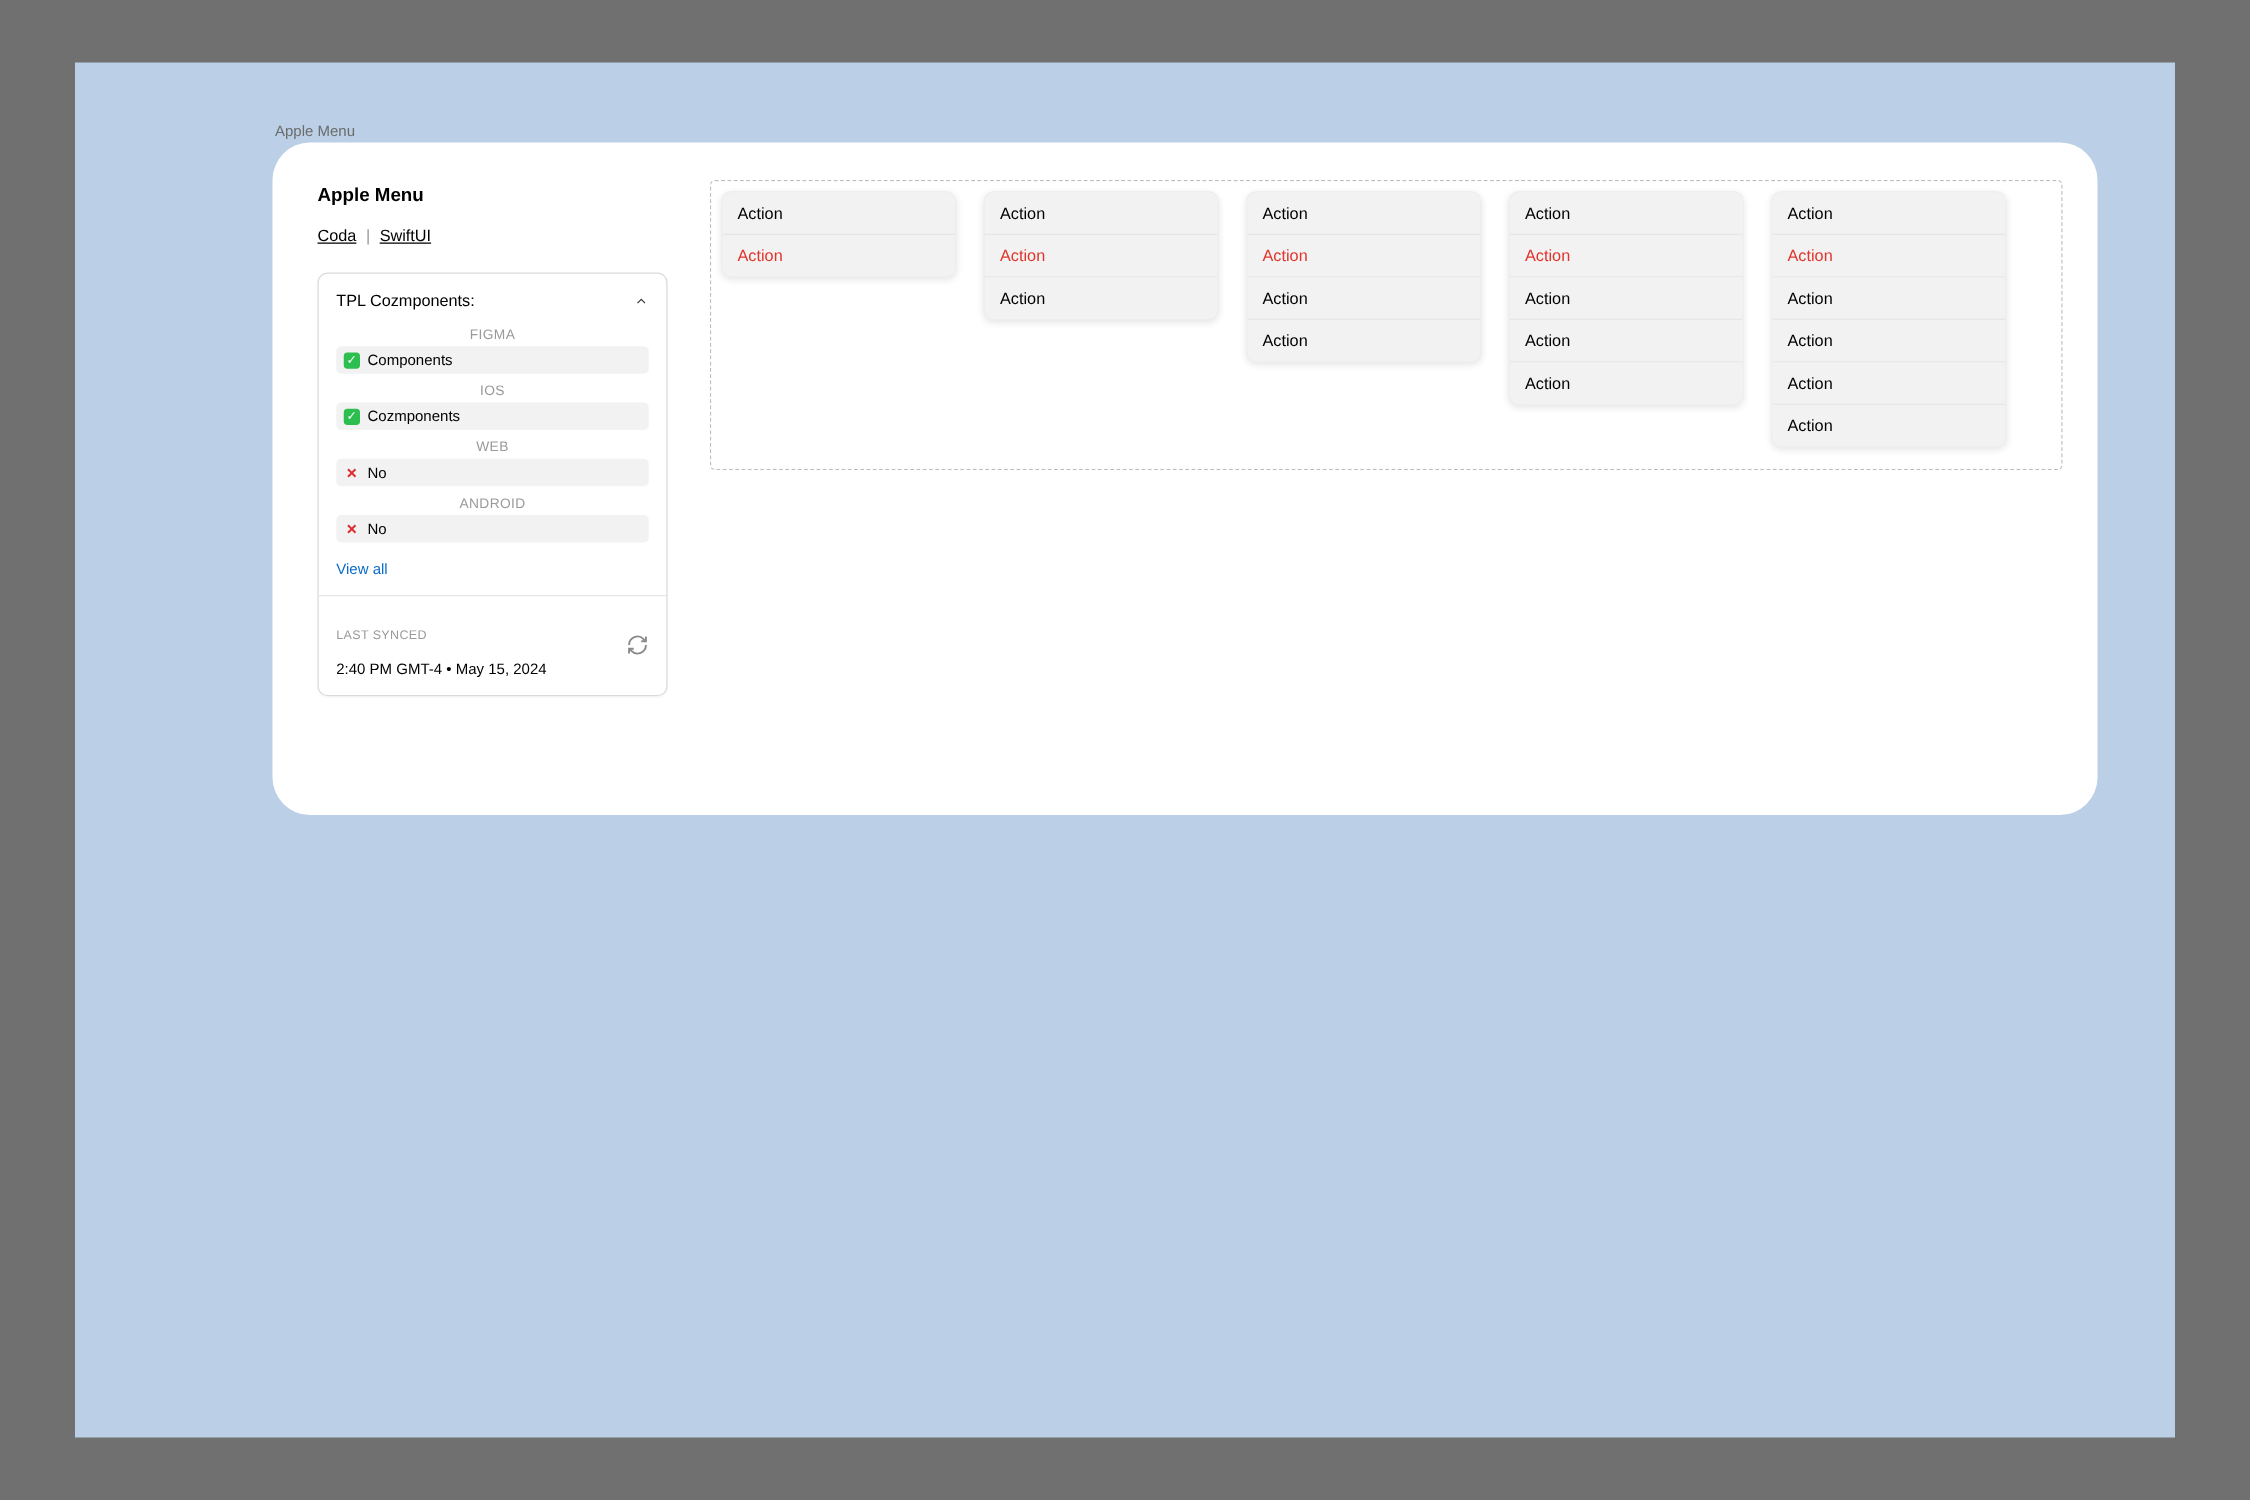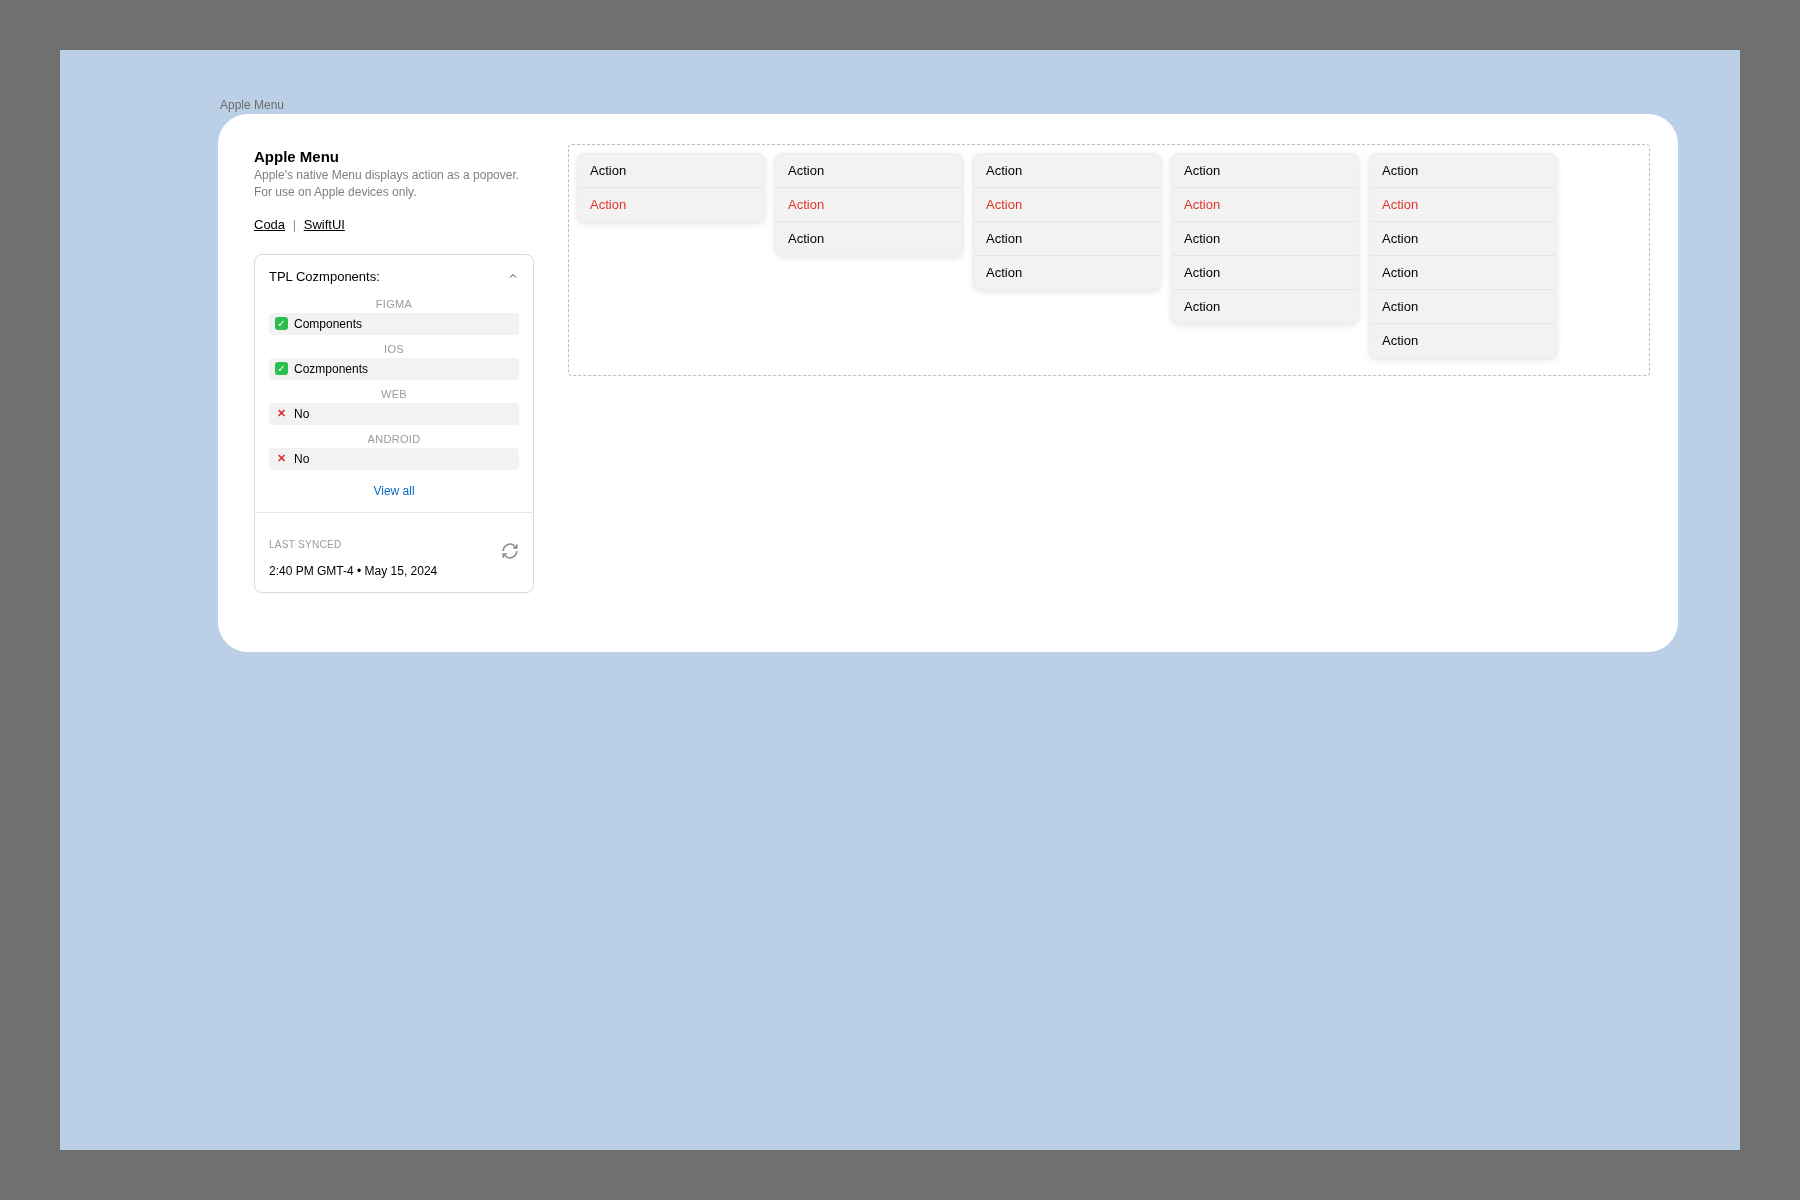--- a/index.html
+++ b/index.html
@@ -14,45 +14,44 @@
   .lk{color:#000;text-decoration:underline;cursor:pointer;margin-top:37px;}
   .pipe{color:#979797;margin:0 4px;}
   .card{margin-top:22px;width:278px;border:0.6px solid #DBDBDB;border-radius:8px;box-shadow:0 1px 2px rgba(0,0,0,0.03);background:#fff;}
   .card-head{display:flex;align-items:center;justify-content:space-between;padding:14px 14px 0 14px;font-size:13px;font-weight:400;}
   .card-body{padding:6px 14px 6px 14px;}
   .grp-h{font-size:11px;color:#9A9A9A;margin:8px 0 3px;letter-spacing:.3px;text-align:center;}
   .row{background:#F2F2F2;border-radius:4px;padding:4px 6px;display:flex;align-items:center;gap:6px;font-size:12px;}
   .chip{width:13px;height:13px;border-radius:3px;display:inline-flex;align-items:center;justify-content:center;font-size:10px;color:#fff;}
   .chip.ok{background:#2CBE4E;}
   .chip.no{background:transparent;color:#E02C2C;font-weight:700;font-size:11px;}
-  .viewall{text-align:center;padding:8px 14px 14px;font-size:12px;}
+  .viewall{text-align:left;padding:8px 14px 14px;font-size:12px;}
   .viewall a{color:#0B6BCB;text-decoration:none;cursor:pointer;}
   .foot{border-top:0.6px solid #E6E6E6;padding:12px 14px 14px;display:flex;align-items:center;justify-content:space-between;}
   .foot .lab{font-size:10px;color:#9A9A9A;letter-spacing:.3px;margin-top:14px;}
   .foot .dt{font-size:12px;color:#000;margin-top:14px;}
   .refresh{width:18px;height:18px;color:#8A8A8A;cursor:pointer;}
   .chev{width:12px;height:12px;color:#3A3A3A;}
 
-  .stage{margin-left:314px;border:1px dashed #BDBDBD;border-radius:4px;min-height:232px;padding:8px;display:flex;gap:10px;align-items:flex-start;box-sizing:border-box;}
+  .stage{margin-left:314px;border:1px dashed #BDBDBD;border-radius:4px;min-height:232px;padding:8px;display:flex;gap:22px;align-items:flex-start;box-sizing:border-box;}
   .menu{width:186px;background:#F2F2F2;border-radius:8px;box-shadow:0 2px 6px rgba(0,0,0,0.10);overflow:hidden;border:0.5px solid #EDEDED;}
   .menu .mi{padding:9px 12px;font-size:13px;color:#000;border-bottom:0.6px solid #E6E6E6;cursor:pointer;background:#F2F2F2;}
   .menu .mi:last-child{border-bottom:none;}
   .menu .mi.destr{color:#E0352B;}
 </style>
 </head>
 <body>
 
 <div class="outer">
   <div class="art">
     <div class="frame-label">Apple Menu</div>
 
     <div class="panel">
       <div class="left">
         <div class="title">Apple Menu</div>
-        <div class="desc">Apple's native Menu displays action as a popover. For use on Apple devices only.</div>
         <div class="links">
           <span class="lk">Coda</span>
           <span class="pipe">|</span>
           <span class="lk">SwiftUI</span>
         </div>
 
         <div class="card">
           <div class="card-head">
             <span>TPL Cozmponents:</span>
             <svg class="chev" viewBox="0 0 24 24" fill="none" stroke="currentColor" stroke-width="2">

